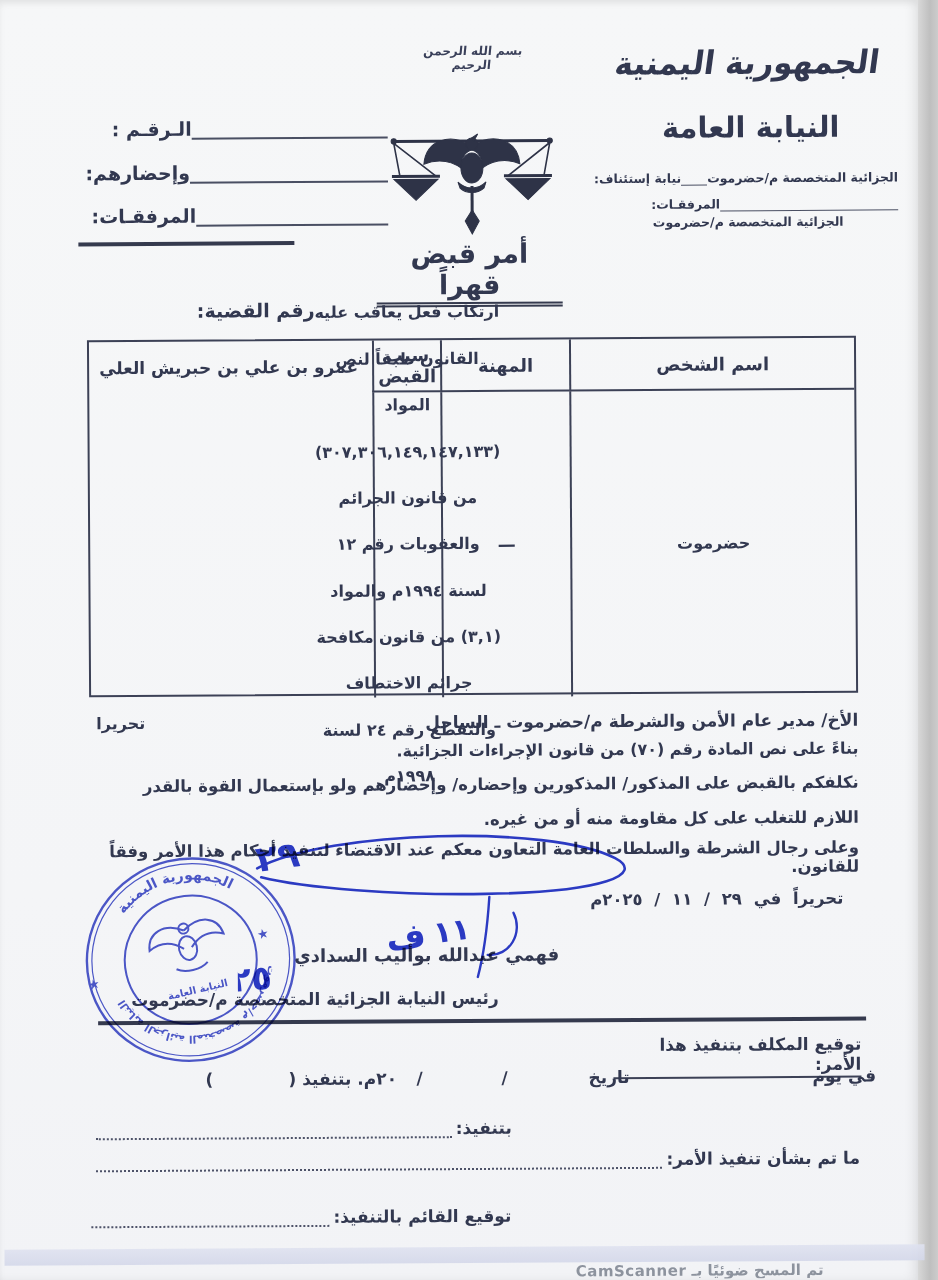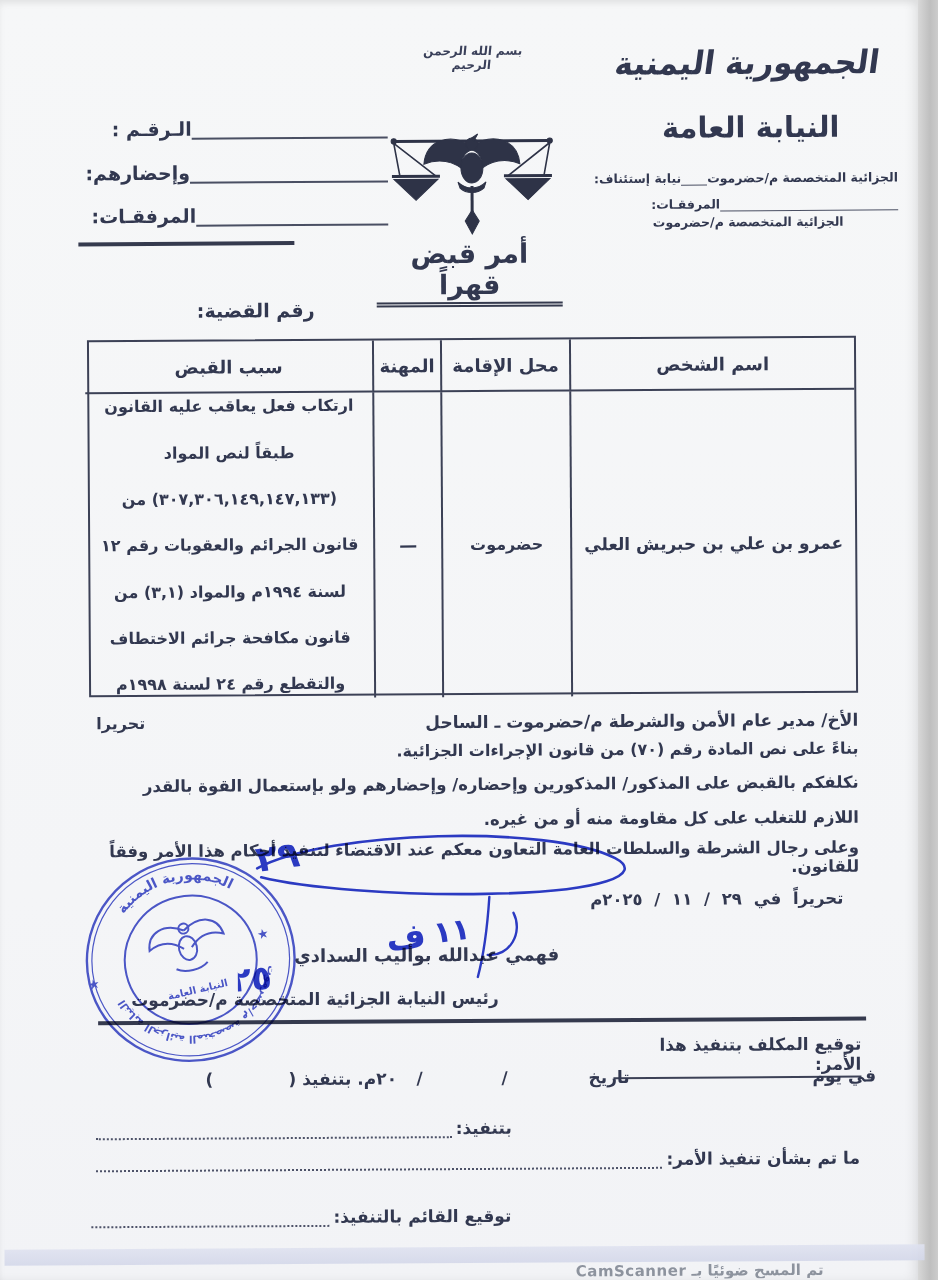--- a/index.html
+++ b/index.html
@@ -150,21 +150,20 @@
     <div class="pros-line" style="top:198px;">
       <span class="fill" style="width:178px;"></span>
       <span style="direction:rtl; margin-left:4px;">المرفقـات:</span>
     </div>
     <div class="pros-value-under">الجزائية المتخصصة م/حضرموت</div>
 
     <div class="case-label">رقم القضية:</div>
 
     <div class="warrant-table">
       <div class="cell hrow">اسم الشخص</div>
-      <div class="cell hrow">محل الإقامة</div>
       <div class="cell hrow">المهنة</div>
       <div class="cell hrow">سبب القبض</div>
       <div class="cell name-cell">عمرو بن علي بن حبريش العلي</div>
       <div class="cell res-cell">حضرموت</div>
       <div class="cell prof-cell">—</div>
       <div class="cell reason-cell">ارتكاب فعل يعاقب عليه القانون طبقاً لنص المواد (٣٠٧,٣٠٦,١٤٩,١٤٧,١٣٣) من قانون الجرائم والعقوبات رقم ١٢ لسنة ١٩٩٤م والمواد (٣,١) من قانون مكافحة جرائم الاختطاف والتقطع رقم ٢٤ لسنة ١٩٩٨م</div>
     </div>
 
     <div class="body-text">
       <div class="addr-row">

